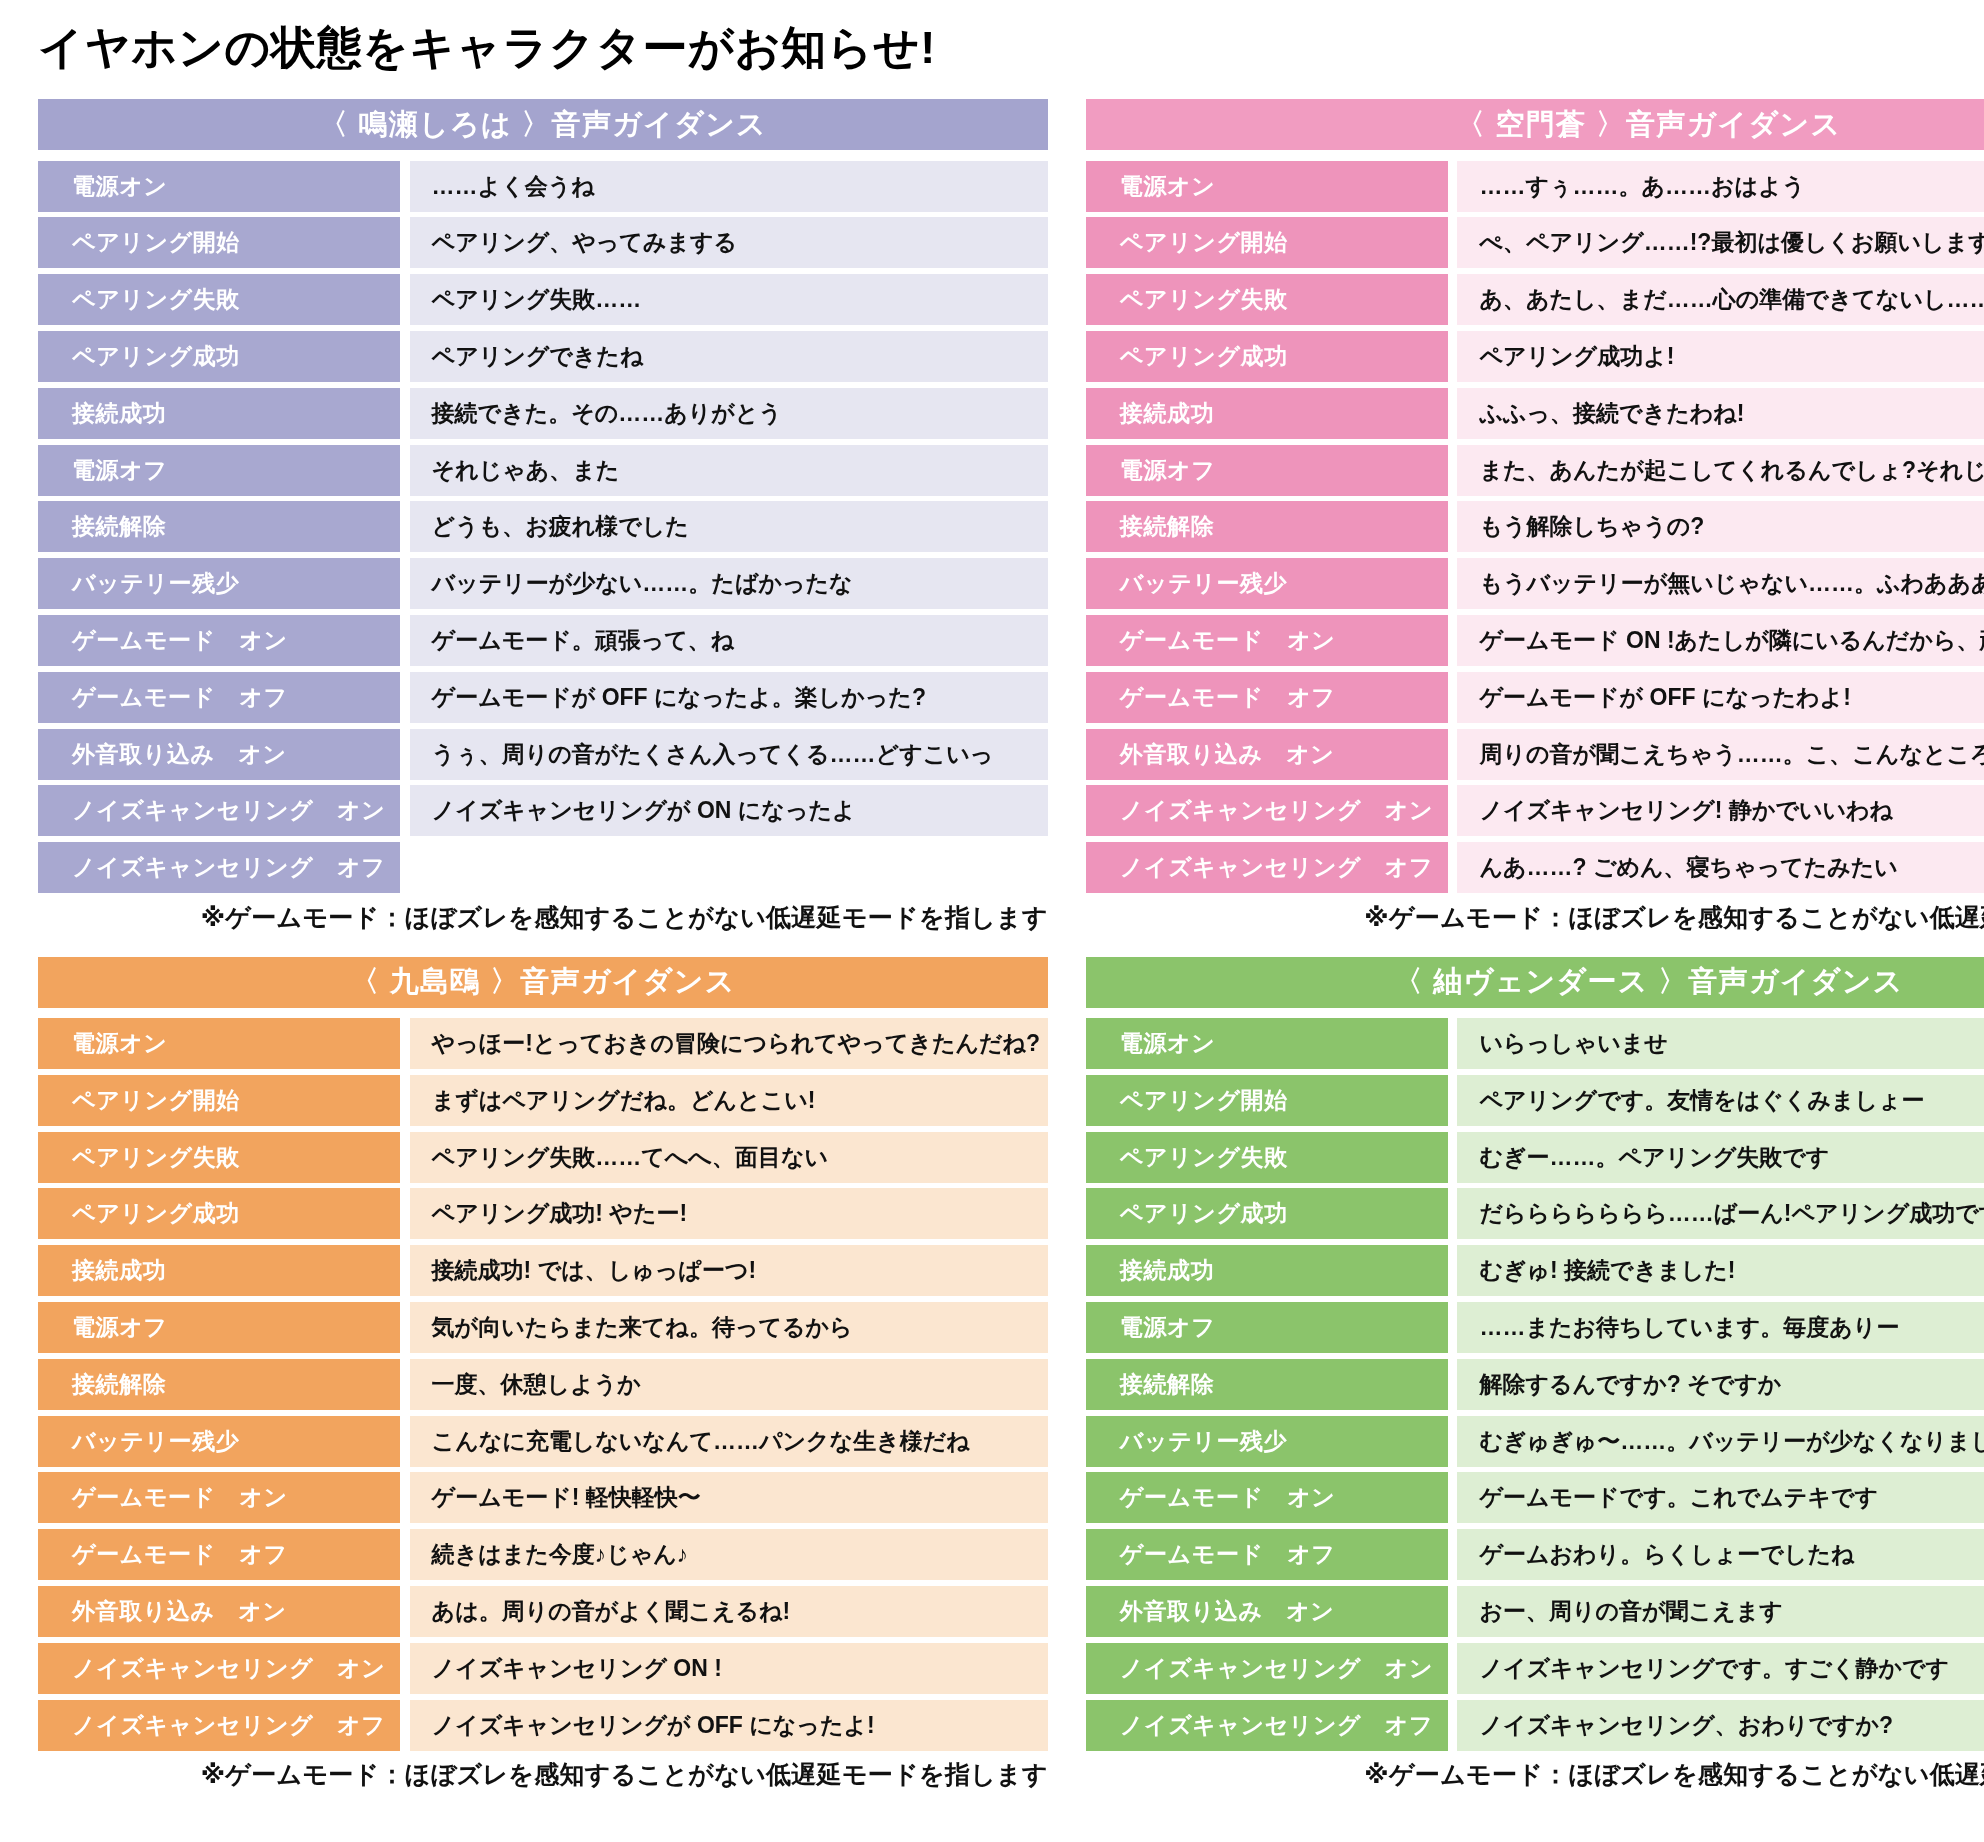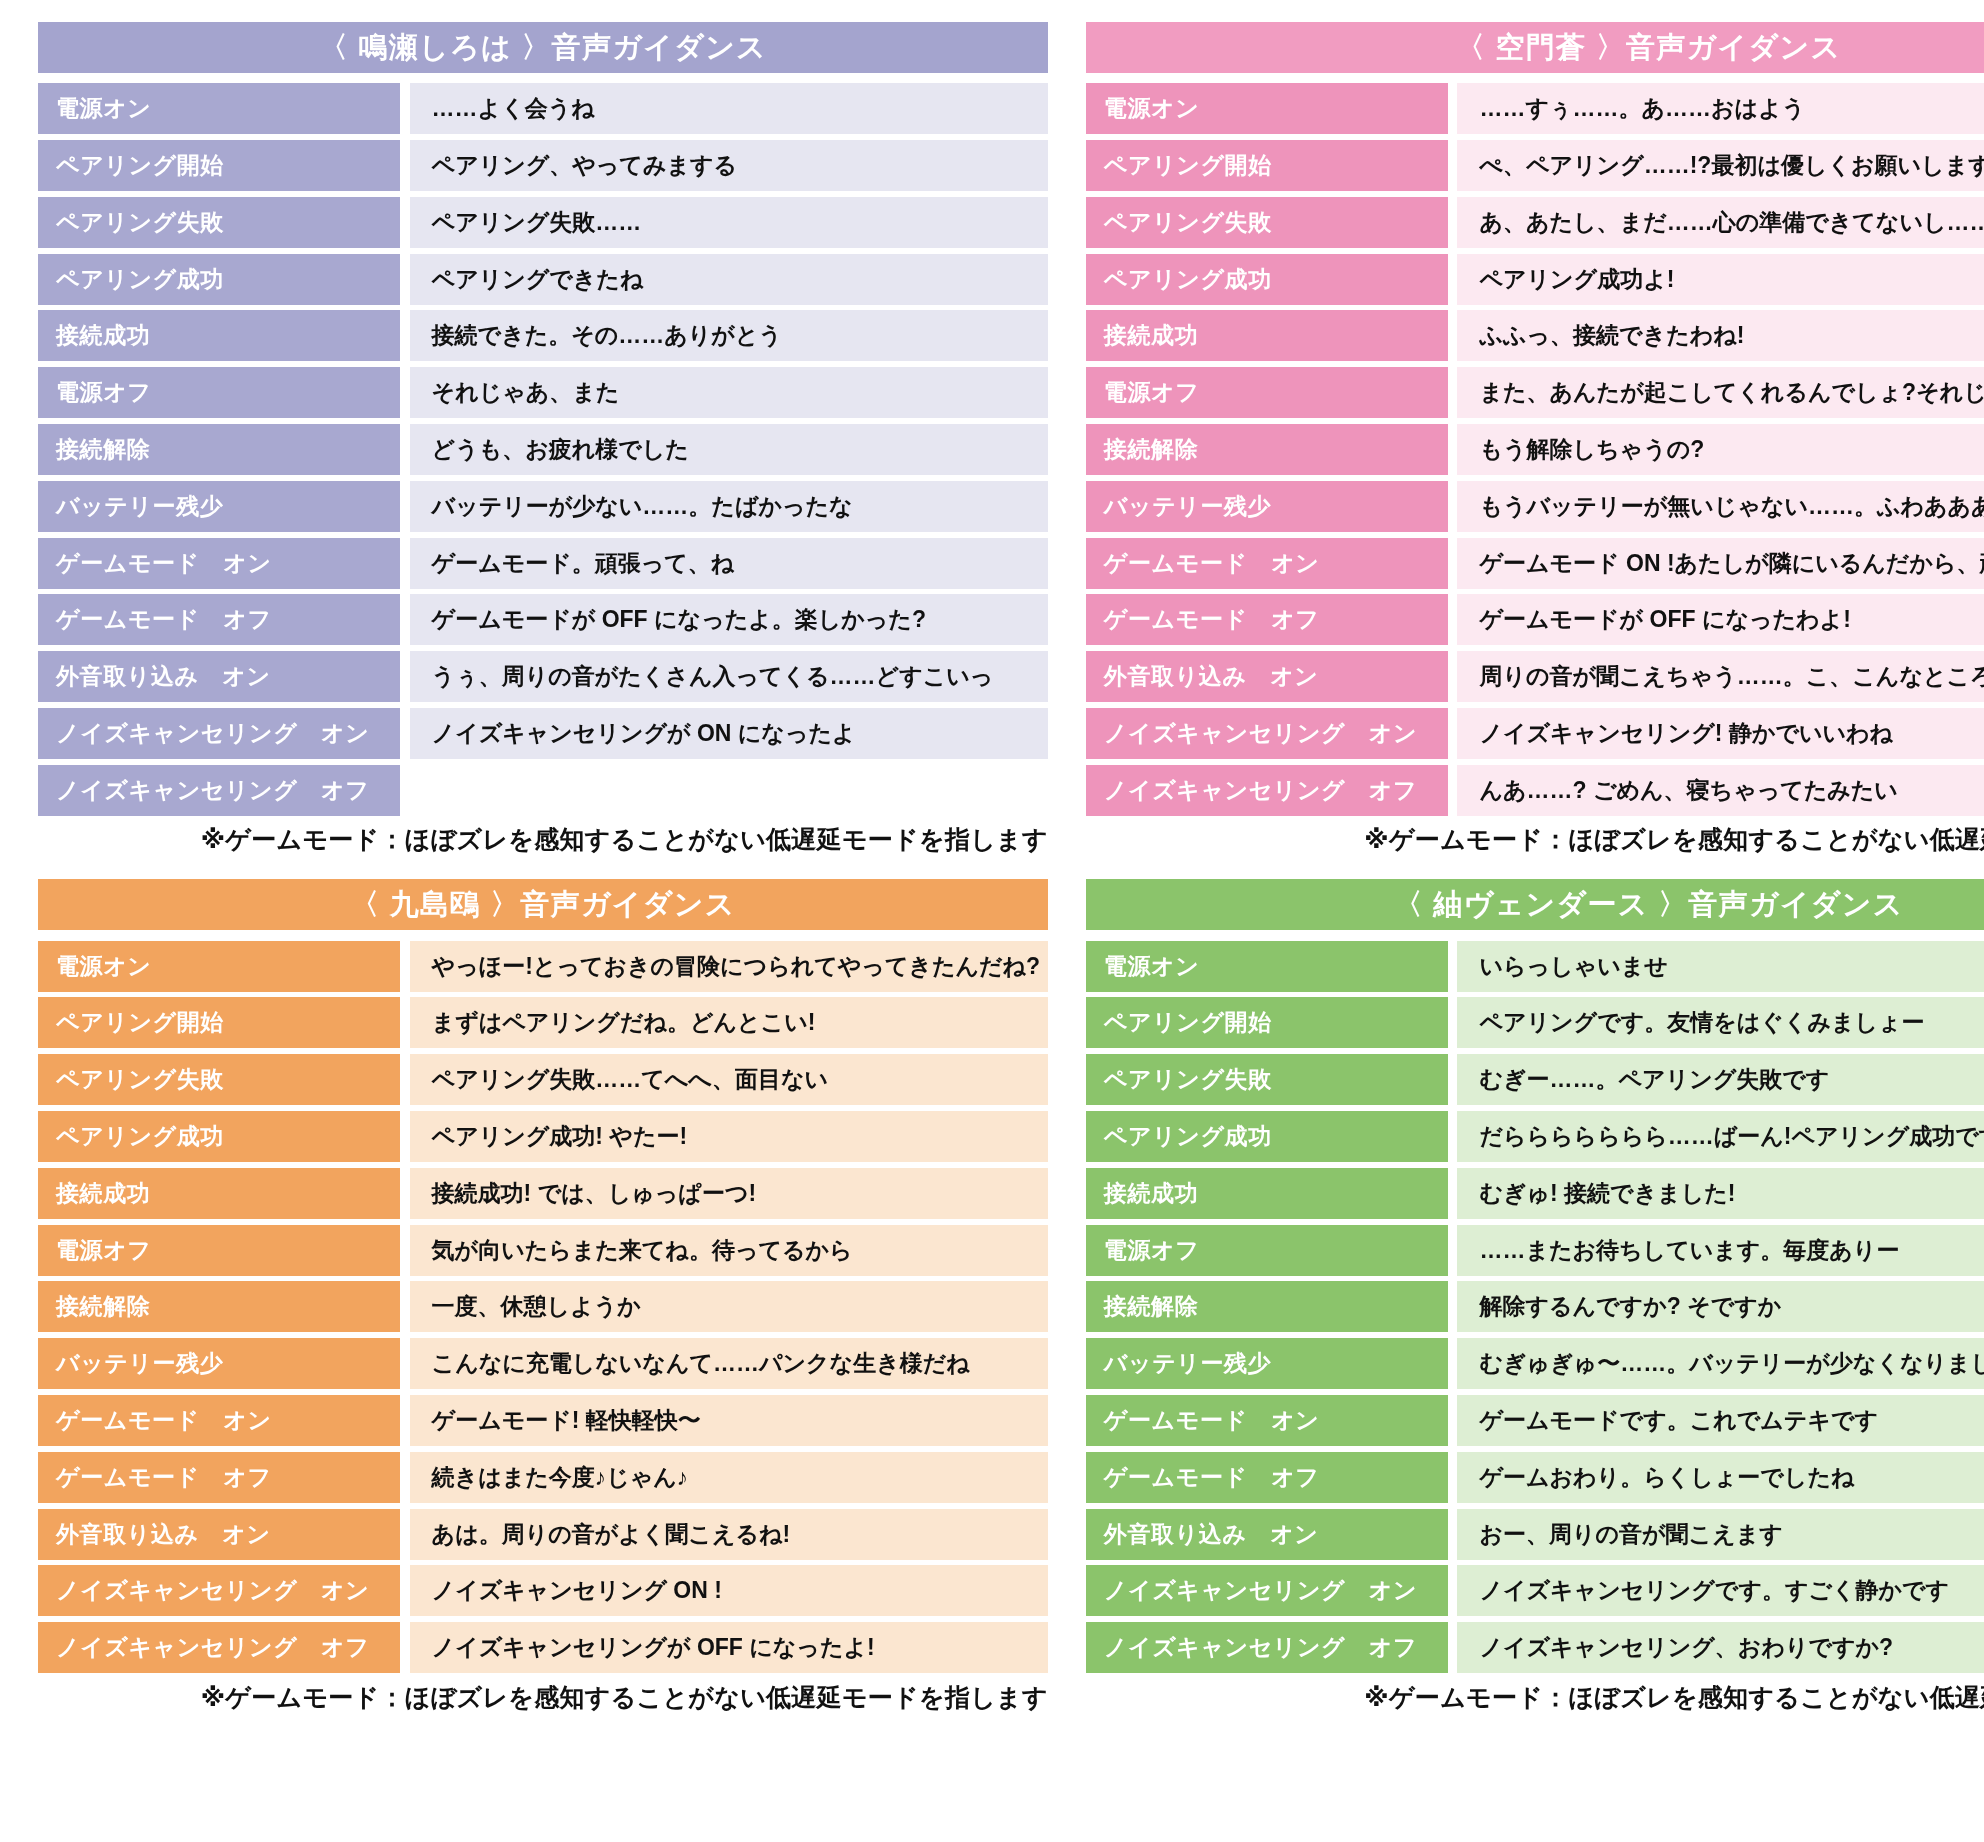--- a/index.html
+++ b/index.html
@@ -41,21 +41,21 @@
     height: 51px;
     display: flex;
     align-items: center;
     box-sizing: border-box;
   }
   .label {
     width: 362px;
     flex: none;
     background: var(--label);
     color: #ffffff;
-    padding-left: 18px;
+    padding-left: 34px;
     font-size: 23px;
     letter-spacing: 0.6px;
     overflow: hidden;
   }
   .msg {
     flex: 1;
     background: var(--light);
     color: #111111;
     padding-left: 22px;
     padding-right: 7.7px;
@@ -72,20 +72,21 @@
     font-size: 25px;
     margin-top: 7.7px;
     color: #111111;
     letter-spacing: 0.3px;
   }
 </style>
 </head>
 <body>
 
 <div class="page">
+  <h1 class="title">イヤホンの状態をキャラクターがお知らせ!</h1>
 
   <div class="grid">
 
     <section class="table" style="--head: #a4a4ce; --label: #a8a8d0; --light: #e6e6f1;">
       <div class="thead">〈 鳴瀬しろは 〉音声ガイダンス</div>
       <div class="rows">
           <div class="row">
             <div class="cell label">
               <span class="label-text">電源オン</span>
             </div>

